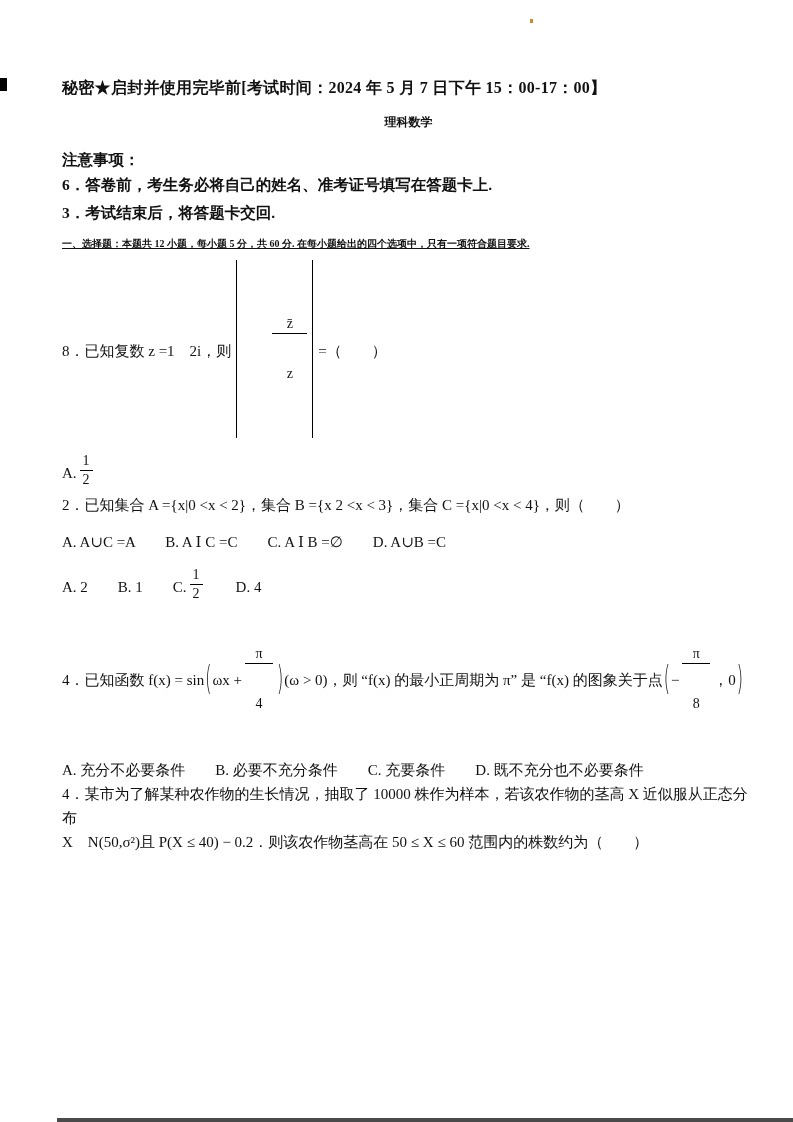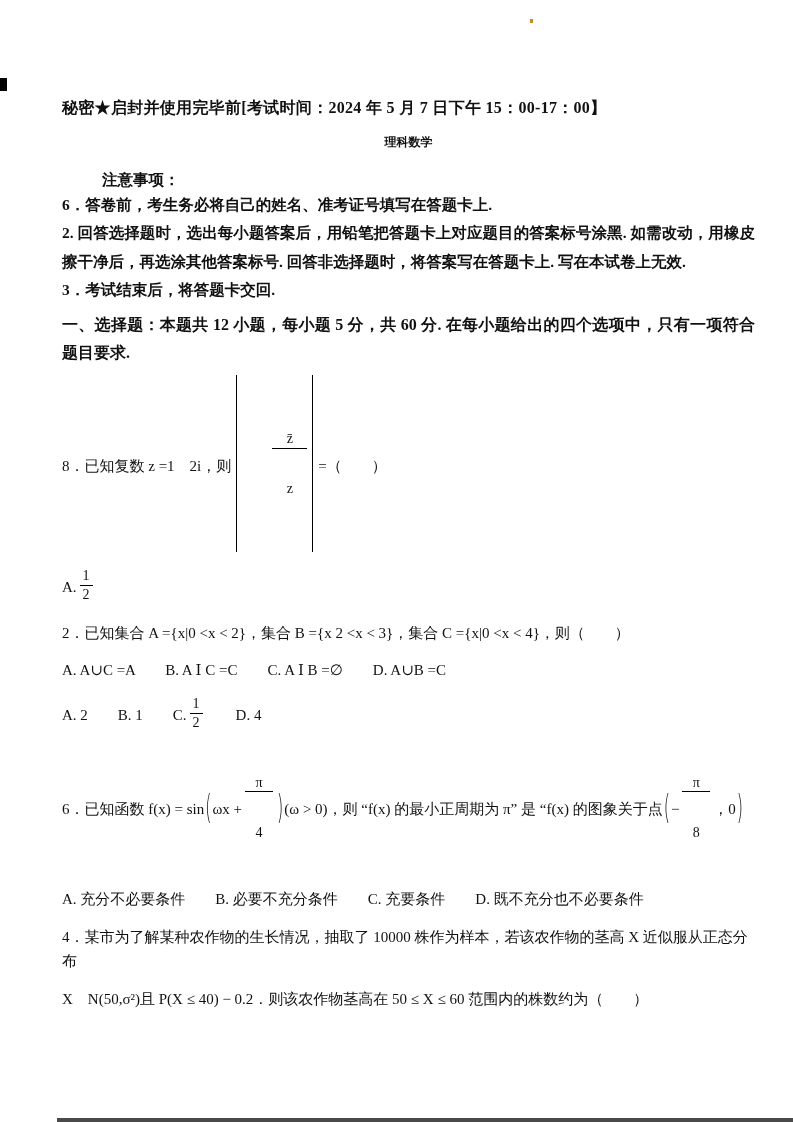--- a/index.html
+++ b/index.html
@@ -6,31 +6,31 @@
   .page{
     position:relative;
     width:793px;height:1122px;
     background:#ffffff;
     overflow:hidden;
     font-family:"Liberation Serif","DejaVu Serif",serif;
     color:#111;
   }
   .content{
     position:absolute;left:0;top:0;right:0;
-    padding:96px 38px 0 62px;
+    padding:76px 38px 0 62px;
     font-size:15px;
     line-height:1.5;
   }
   .header-line{font-weight:bold;font-size:16px;letter-spacing:0.3px;}
   .title{margin:13px 0 0;text-align:center;font-weight:bold;font-size:21px;}
   .subtitle{margin:13px 0 0;text-align:center;font-weight:bold;font-size:12px;}
-  .notice-heading{margin-top:17px;font-weight:bold;font-size:15.5px;margin-left:40px;}
+  .notice-heading{margin-top:17px;font-weight:bold;font-size:15.5px;}
   .notice-item{font-weight:bold;font-size:15.5px;line-height:1.82;text-align:justify;}
-  .section-heading{margin-top:7px;font-weight:bold;font-size:16px;line-height:1.75;text-align:justify;}
-  .q-line{margin-top:14px;line-height:1.6;}
+  .section-heading{margin-top:7px;font-weight:bold;font-size:10px;line-height:1.75;text-align:justify;text-decoration:underline;}
+  .q-line{line-height:1.6;}
   .q-tall{margin-top:10px;display:flex;align-items:center;flex-wrap:wrap;min-height:44px;}
   .q-tall > span{white-space:pre-wrap;}
   .opt-line{margin-top:13px;line-height:1.6;}
   .opt-tall{display:flex;align-items:center;min-height:40px;}
   
   .frac{display:inline-block;vertical-align:middle;text-align:center;line-height:1.12;font-size:14px;margin:0 3px;position:relative;top:-2px;}
   .frac .num{display:block;border-bottom:1px solid #000;padding:0 3px 1px;}
   .frac .den{display:block;padding-top:1px;}
   
   .abs{display:inline-block;vertical-align:middle;border-left:1.5px solid #000;border-right:1.5px solid #000;padding:2px 5px;margin:0 5px;position:relative;top:-2px;}
@@ -51,21 +51,20 @@
   <div class="top-dot"></div>
 
   <div class="content">
 
     <div class="header-line">秘密★启封并使用完毕前[考试时间：2024 年 5 月 7 日下午 15：00-17：00】</div>
 
     <div class="subtitle">理科数学</div>
 
     <div class="notice-heading">注意事项：</div>
     <div class="notice-item">6．答卷前，考生务必将自己的姓名、准考证号填写在答题卡上.</div>
-    <div class="notice-item">2. 回答选择题时，选出每小题答案后，用铅笔把答题卡上对应题目的答案标号涂黑. 如需改动，用橡皮擦干净后，再选涂其他答案标号. 回答非选择题时，将答案写在答题卡上. 写在本试卷上无效.</div>
     <div class="notice-item">3．考试结束后，将答题卡交回.</div>
 
     <div class="section-heading">一、选择题：本题共 12 小题，每小题 5 分，共 60 分. 在每小题给出的四个选项中，只有一项符合题目要求.</div>
 
     <div class="q-tall">
       <span>8．已知复数 z =1　2i，则</span>
       <span class="abs">
         <span class="frac">
           <span class="num">z̄</span>
           <span class="den">z</span>
@@ -87,21 +86,21 @@
     <div class="opt-line opt-tall">
       <span>A. 2　　B. 1　　C. </span>
       <span class="frac">
         <span class="num">1</span>
         <span class="den">2</span>
       </span>
       <span>　　D. 4</span>
     </div>
 
     <div class="q-tall">
-      <span>6．已知函数 f(x) = sin</span>
+      <span>4．已知函数 f(x) = sin</span>
       <span class="bp">(</span>
       <span>ωx +</span>
       <span class="frac">
         <span class="num">π</span>
         <span class="den">4</span>
       </span>
       <span class="bp">)</span>
       <span>(ω &gt; 0)，则 “f(x) 的最小正周期为 π” 是 “f(x) 的图象关于点</span>
       <span class="bp">(</span>
       <span>−</span>

